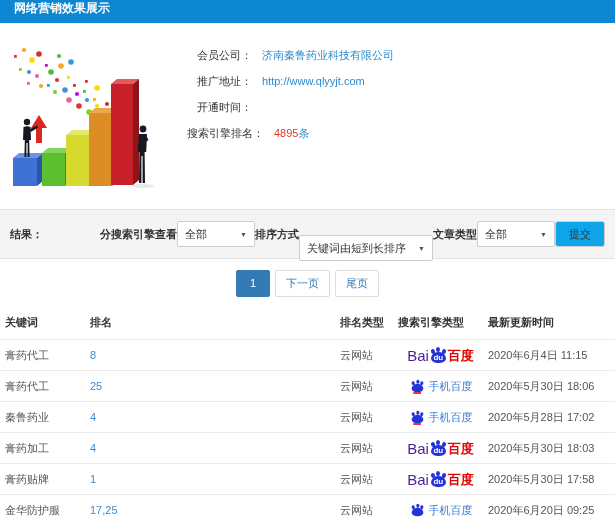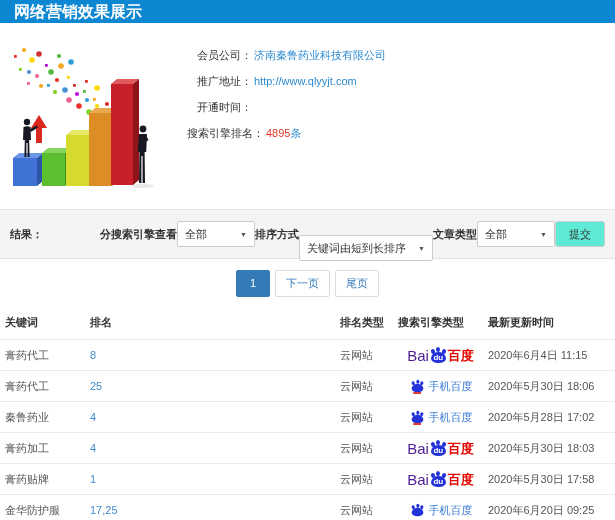--- a/index.html
+++ b/index.html
@@ -4,30 +4,30 @@
 <style>
   html,body { margin:0; padding:0; }
   body {
     width:615px; height:520px; overflow:hidden; background:#fff;
     font-family:"Liberation Sans","DejaVu Sans",sans-serif;
     font-size:11px; color:#333; position:relative;
   }
   
   .titlebar {
     height:23px; background:#0d87d2; color:#fff;
-    display:flex; align-items:flex-end; padding-left:14px;
-    font-weight:bold; font-size:16px;
+    display:flex; align-items:flex-start; padding-left:14px;
+    font-weight:bold; font-size:12px;
   }
   
   .info-section { display:flex; padding-top:20px; height:156px; }
   .illustration { width:178px; height:150px; flex:none; }
   .info-fields { flex:1; padding-top:4px; }
   .info-row { display:flex; align-items:flex-start; margin-bottom:10px; line-height:16px; }
   .info-label { width:74px; text-align:right; color:#333; flex:none; }
-  .info-value { margin-left:2px; }
+  .info-value { margin-left:10px; }
   .v-link { color:#2b8bd0; text-decoration:none; }
   .v-plain { color:#333; }
   .v-red { color:#e4392a; }
   .v-blue { color:#2b8bd0; }
   
   .filter-bar {
     margin-top:10px; height:36px; background:#f4f4f4;
     border-top:1px solid #e3e3e3; border-bottom:1px solid #e3e3e3;
     display:flex; align-items:center; padding:6px 10px; box-sizing:content-box;
   }
@@ -36,21 +36,21 @@
   .filter-label { font-weight:bold; color:#333; white-space:nowrap; }
   .select {
     background:#fff; border:1px solid #ccc; border-radius:2px;
     height:24px; display:flex; align-items:center; padding:0 7px;
     color:#333; cursor:pointer; white-space:nowrap;
   }
   .select .caret { margin-left:10px; font-size:7px; color:#555; }
   .sel-engine { width:62px; } .sel-sort { width:118px;margin-top:28px; } .sel-article { width:62px; }
   .select span:first-child { flex:1; }
   .submit-btn {
-    height:26px; padding:0 13px; background:#5eead4; border:1px solid #ccc;
+    height:26px; padding:0 13px; background:#0ea5e9; border:1px solid #ccc;
     border-radius:3px; color:#333; font-size:11px; cursor:pointer;
     font-family:inherit;
   }
   
   .pagination { display:flex; justify-content:center; gap:5px; padding:11px 0 10px; }
   .page-btn {
     min-width:12px; padding:6px 10px; border:1px solid #ddd; border-radius:2px;
     background:#fff; color:#337ab7; text-align:center; cursor:pointer; line-height:13px;
   }
   .page-btn.active { background:#337ab7; border-color:#337ab7; color:#fff; }

